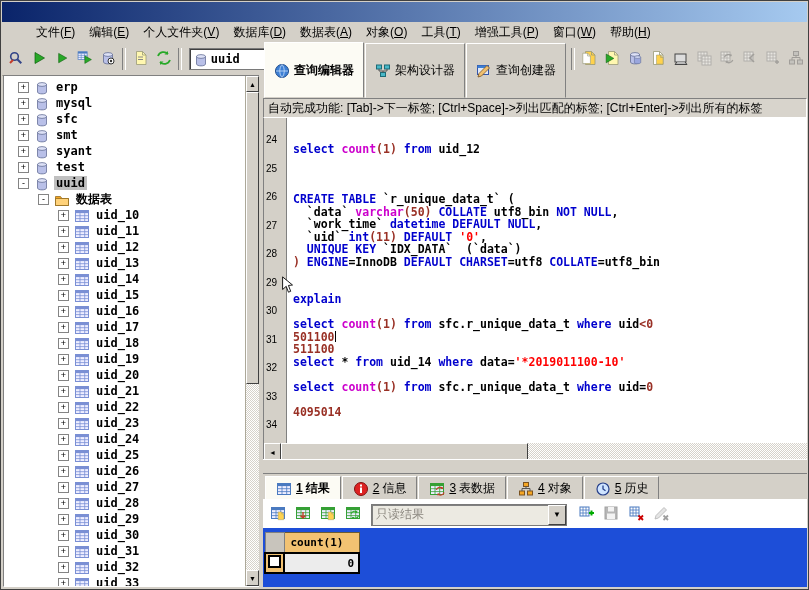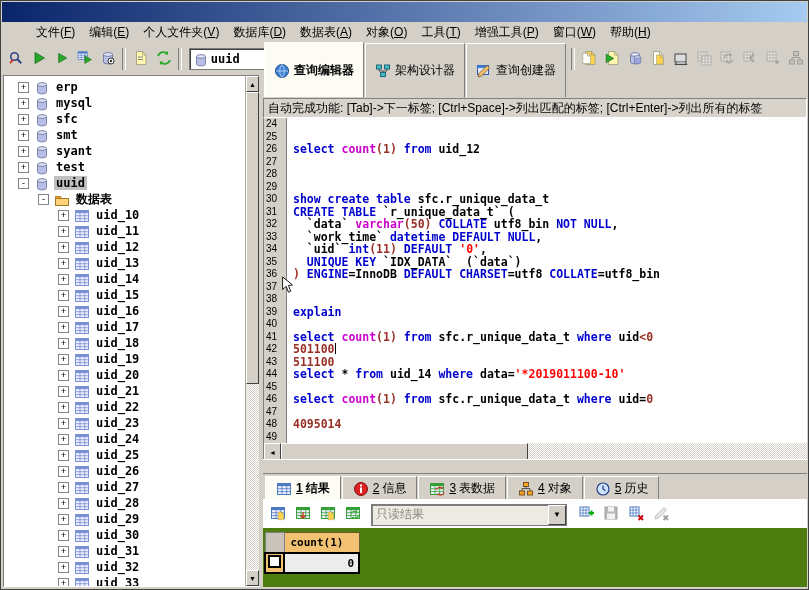--- a/index.html
+++ b/index.html
@@ -68,21 +68,21 @@
 
   
   .infobar{position:absolute;left:0;top:23px;right:0;height:20px;background:#d8d4cc;
     border:1px solid;border-color:#808080 #fff #fff #808080;box-sizing:border-box;
     display:flex;align-items:flex-end;padding-left:4px;font-size:12px;color:#000;white-space:nowrap;overflow:hidden;}
 
   
   .editor{position:absolute;left:0;top:43px;right:0;height:325px;background:#fff;
     border-left:1px solid #808080;display:flex;overflow:hidden;}
   .gutter{width:22px;background:#d4d0c8;border-right:1px solid #808080;flex:0 0 auto;}
-  .gnum{height:12.5px;line-height:12.5px;font:10px/12.5px "Liberation Sans",sans-serif;color:#000;padding-left:2px;}
+  .gnum{height:12.5px;line-height:12.5px;font:10px/12.5px "Liberation Sans",sans-serif;color:#000;padding-left:2px;margin-top:16px;}
   .code{flex:1;position:relative;padding-left:6px;}
   .eline{height:12.5px;line-height:12.5px;white-space:pre;
     font-family:"DejaVu Sans Mono",monospace;font-weight:bold;font-size:11.5px;color:#000;}
   .tk-k{color:var(--kw);} .tk-f{color:var(--fn);} .tk-n{color:var(--num);} .tk-s{color:var(--str);} .tk-i{color:#000;} .tk-p{color:#000;}
   .caret{display:inline-block;width:1px;height:11px;background:#000;vertical-align:-1px;}
   .mousecursor{position:absolute;left:-6px;top:158px;width:14px;height:18px;z-index:5;}
 
   
   .hscroll{position:absolute;left:0;top:368px;right:0;height:16px;display:flex;
     background:repeating-conic-gradient(#fff 0% 25%,#d6d2ca 0% 50%) 0 0/2px 2px;border-left:1px solid #808080;}
@@ -102,21 +102,21 @@
   .rtab .tkey{text-decoration:underline;margin-right:3px;}
 
   
   .rtoolbar{position:absolute;left:0;top:424px;right:0;height:29px;background:#ffffff;
     border-top:1px solid #fff;display:flex;align-items:center;padding-left:2px;}
   .rcombo{display:flex;align-items:center;width:190px;height:20px;background:#eceae2;border:1px solid #7a7a7a;
     box-shadow:inset 1px 1px 0 #808080;margin:0 6px;padding-left:4px;color:#8a867e;}
   .rcombo .cval{flex:1;}
 
   
-  .gridarea{position:absolute;left:0;top:453px;right:0;bottom:0;background:#4d7c0f;}
+  .gridarea{position:absolute;left:0;top:453px;right:0;bottom:0;background:#1d4ed8;}
   .grid{position:absolute;left:1px;top:4px;border-collapse:collapse;}
   .grid .corner{width:15px;height:17px;background:#c8c4bc;border:1px solid #808080;}
   .grid th.colhead{background:var(--tan);border:1px solid #6b5b34;font:bold 11px/15px "DejaVu Sans Mono",monospace;
     padding:1px 6px;text-align:left;min-width:62px;}
   .grid td.rowsel{background:var(--tan);border:2px solid #000;width:15px;text-align:center;vertical-align:middle;}
   .grid td.cell{background:#ececec;border:2px solid #000;font:bold 11px "DejaVu Sans Mono",monospace;
     text-align:right;padding:2px 4px;min-width:62px;}
   .cbx{display:inline-block;width:9px;height:9px;background:#fff;border:2px solid #000;}
 </style>
 </head>
@@ -732,21 +732,20 @@
         <div class="code" id="code">
           <svg class="mousecursor" viewBox="0 0 14 20">
             <path d="M1 1 L1 15 L5 11.5 L7.5 18 L10 17 L7.5 10.5 L12 10 Z" fill="#fff" stroke="#000" stroke-width="1"></path>
           </svg>
         <div class="eline"></div>
             <div class="eline"></div>
             <div class="eline"><span class="tk-k">select </span><span class="tk-f">count</span><span class="tk-n">(1)</span><span class="tk-p"> </span><span class="tk-k">from </span><span class="tk-i">uid_12</span></div>
             <div class="eline"></div>
             <div class="eline"></div>
             <div class="eline"></div>
-            <div class="eline"><span class="tk-k">show create table </span><span class="tk-i">sfc.r_unique_data_t</span></div>
             <div class="eline"><span class="tk-k">CREATE TABLE </span><span class="tk-i">`r_unique_data_t` (</span></div>
             <div class="eline"><span class="tk-i">  `data` </span><span class="tk-f">varchar</span><span class="tk-n">(50)</span><span class="tk-p"> </span><span class="tk-k">COLLATE </span><span class="tk-i">utf8_bin </span><span class="tk-k">NOT NULL</span><span class="tk-p">,</span></div>
             <div class="eline"><span class="tk-i">  `work_time` </span><span class="tk-k">datetime DEFAULT NULL</span><span class="tk-p">,</span></div>
             <div class="eline"><span class="tk-i">  `uid` </span><span class="tk-k">int</span><span class="tk-n">(11)</span><span class="tk-p"> </span><span class="tk-k">DEFAULT </span><span class="tk-s">'0'</span><span class="tk-p">,</span></div>
             <div class="eline"><span class="tk-p">  </span><span class="tk-k">UNIQUE KEY </span><span class="tk-i">`IDX_DATA`  (`data`)</span></div>
             <div class="eline"><span class="tk-n">) </span><span class="tk-k">ENGINE</span><span class="tk-p">=</span><span class="tk-i">InnoDB </span><span class="tk-k">DEFAULT CHARSET</span><span class="tk-p">=</span><span class="tk-i">utf8 </span><span class="tk-k">COLLATE</span><span class="tk-p">=</span><span class="tk-i">utf8_bin</span></div>
             <div class="eline"></div>
             <div class="eline"></div>
             <div class="eline"><span class="tk-k">explain</span></div>
             <div class="eline"></div>

